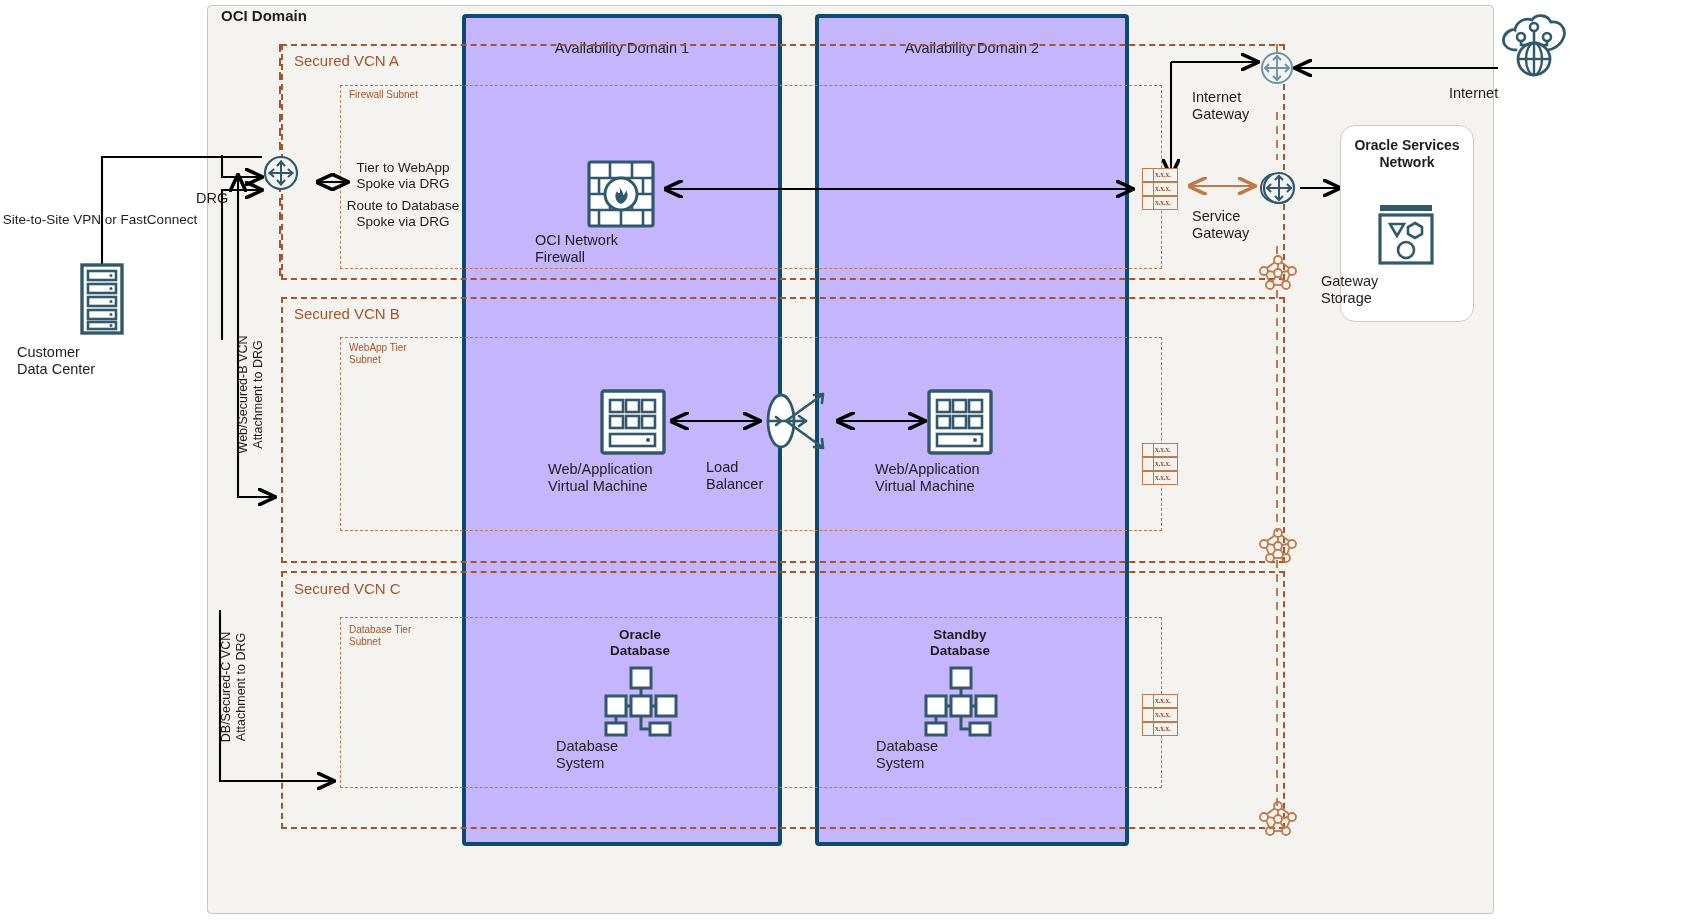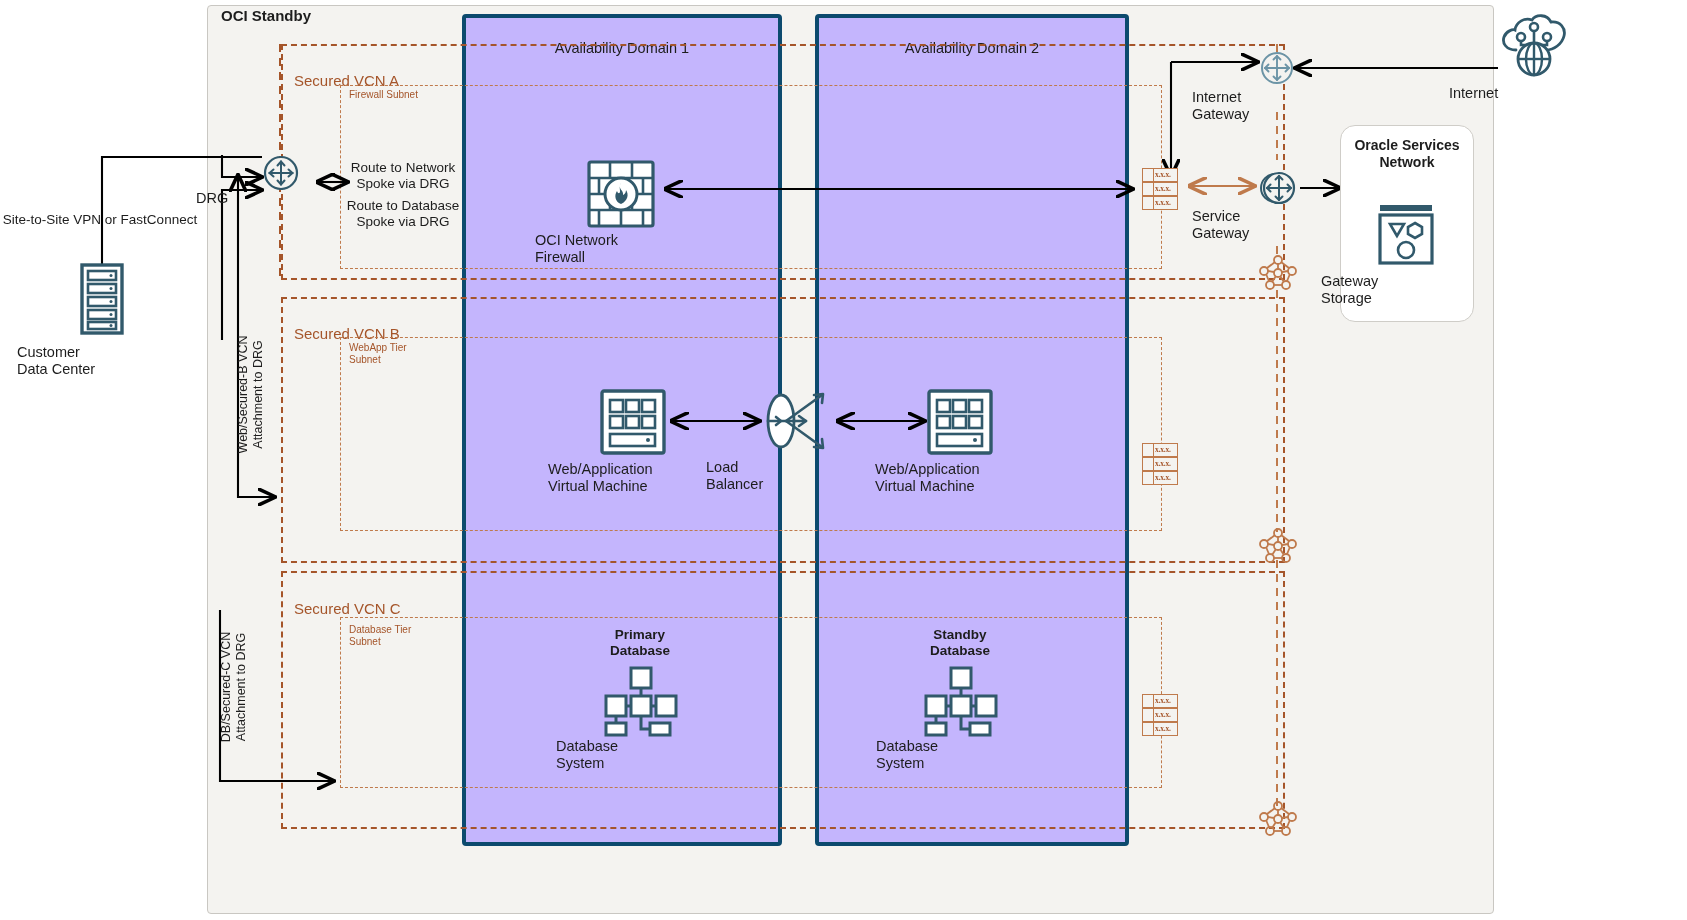--- a/index.html
+++ b/index.html
@@ -12,21 +12,21 @@
   #region{position:absolute;left:207px;top:5px;width:1285px;height:907px;
           background:#f4f3f0;border:1px solid #c9c7c2;border-radius:4px;}
   #region-title{position:absolute;left:221px;top:7px;font-size:15px;font-weight:bold;color:#1d1d1d;}
 
   .ad{position:absolute;top:14px;background:#c4b5fd;border:4px solid #0c4a6e;border-radius:4px;}
   #ad1{left:462px;width:312px;height:824px;}
   #ad2{left:815px;width:306px;height:824px;}
   .ad-title{position:absolute;top:22px;width:100%;text-align:center;font-size:14.5px;color:#1d1d1d;}
 
   .vcn{position:absolute;border:2px dashed #a5552a;}
-  .vcn-title{position:absolute;font-size:15px;color:#a5552a;white-space:pre-line;line-height:1.16;margin-top:20px;}
+  .vcn-title{position:absolute;font-size:15px;color:#a5552a;white-space:pre-line;line-height:1.16;}
 
   .subnet{position:absolute;border:1.6px dashed #bf7a4c;}
   .subnet-title{position:absolute;font-size:10px;color:#a5552a;white-space:pre-line;line-height:1.16;}
 
   .rot{position:absolute;font-size:12.5px;color:#1d1d1d;transform-origin:0 0;
        transform:rotate(-90deg);white-space:pre-line;line-height:1.2;text-align:center;}
 
   svg{display:block;overflow:visible;}
   #wires{position:absolute;left:0;top:0;width:1687px;height:920px;pointer-events:none;}
 
@@ -48,21 +48,21 @@
 
   .route-note{position:absolute;width:150px;text-align:center;font-size:13.5px;color:#1d1d1d;
               line-height:1.2;white-space:pre-line;}
 </style>
 </head>
 <body>
 
 <div id="stage">
 
   <div id="region"></div>
-  <div id="region-title">OCI Standby</div>
+  <div id="region-title">OCI Domain</div>
 
   <div class="ad" id="ad1">
     <div class="ad-title">Availability Domain 1</div>
   </div>
   <div class="ad" id="ad2">
     <div class="ad-title">Availability Domain 2</div>
   </div>
 
   <div class="vcn" style="left:281px;top:44px;width:1000px;height:232px;"></div>
   <div class="vcn-title" style="left:294px;top:52px;">Secured VCN A</div>
@@ -172,21 +172,21 @@
           <path d="M7.5,19 L30.5,19"></path>
         <path d="M15.5,11.5 L19,7.5 L22.5,11.5"></path>
         <path d="M15.5,26.5 L19,30.5 L22.5,26.5"></path>
         <path d="M11.5,15.5 L7.5,19 L11.5,22.5"></path>
         <path d="M26.5,15.5 L30.5,19 L26.5,22.5"></path>
       </g>
     </svg>
   </div>
   <div class="node-label" style="left:196px;top:190px;">DRG</div>
 
-  <div class="route-note" style="left:328px;top:160px;">Route to Network
+  <div class="route-note" style="left:328px;top:160px;">Tier to WebApp
 Spoke via DRG</div>
   <div class="route-note" style="left:328px;top:198px;">Route to Database
 Spoke via DRG</div>
 
   <div class="rot" style="left:236px;top:472px;width:155px;">Web/Secured-B VCN
 Attachment to DRG</div>
   <div class="rot" style="left:219px;top:763px;width:152px;">DB/Secured-C VCN
 Attachment to DRG</div>
 
   <div class="icon" style="left:587px;top:160px;">
@@ -260,21 +260,21 @@
           <rect x="26" y="27" width="13" height="12"></rect>
           <rect x="42" y="27" width="13" height="12"></rect>
         <rect x="10" y="45" width="45" height="12"></rect>
       </g>
       <circle cx="48" cy="51" r="2" fill="#31596b"></circle>
     </svg>
   </div>
   <div class="node-label" style="left:875px;top:461px;">Web/Application
 Virtual Machine</div>
 
-  <div class="lbl bold" style="left:555px;top:627px;width:170px;font-size:13.5px;">Primary
+  <div class="lbl bold" style="left:555px;top:627px;width:170px;font-size:13.5px;">Oracle
 Database</div>
   <div class="icon" style="left:602px;top:666px;">
     <svg width="78" height="70" viewBox="0 0 78 70">
       <g fill="#ffffff" stroke="#31596b" stroke-width="3">
         <rect x="29" y="2" width="20" height="20"></rect>
         <rect x="4" y="30" width="20" height="20"></rect>
         <rect x="29" y="30" width="20" height="20"></rect>
         <rect x="54" y="30" width="20" height="20"></rect>
         <rect x="4" y="57" width="20" height="12"></rect>
         <rect x="48" y="57" width="20" height="12"></rect>

